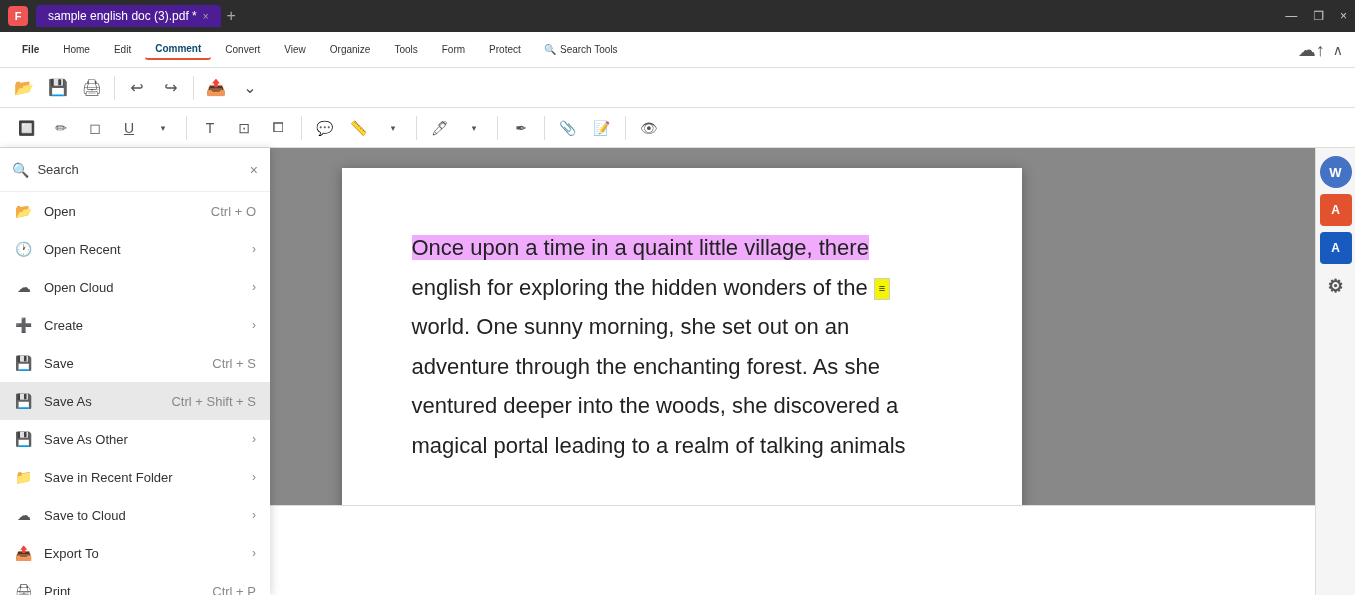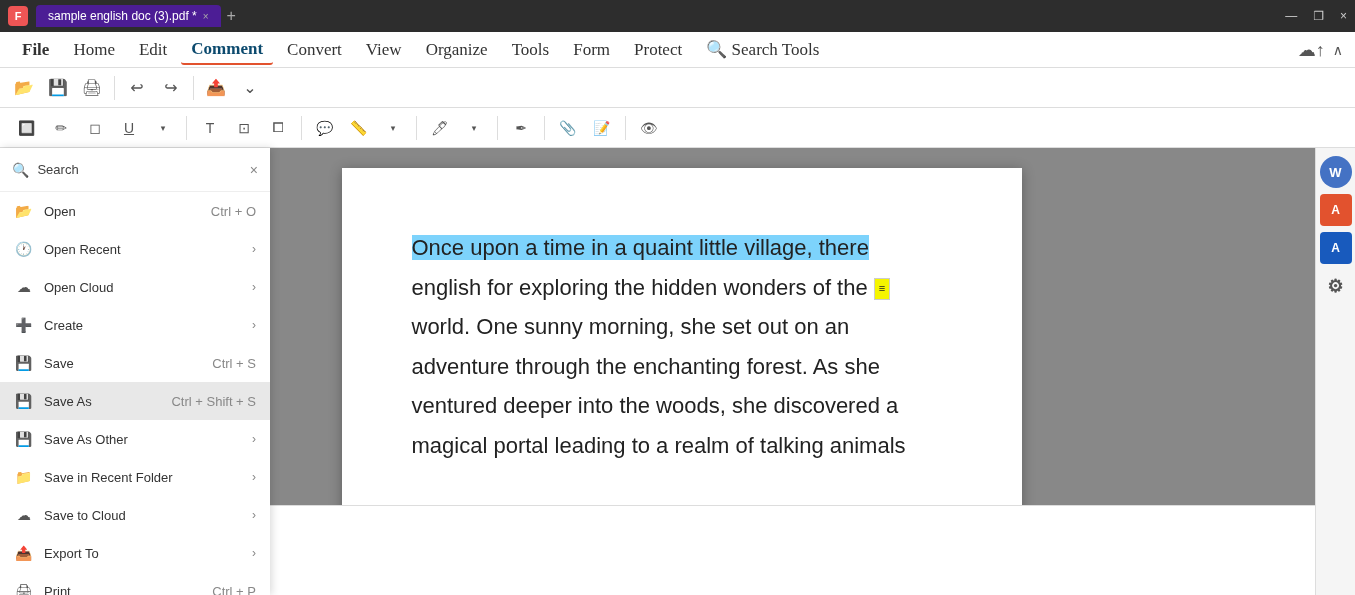--- a/index.html
+++ b/index.html
@@ -18,22 +18,22 @@
     .titlebar-controls { margin-left: auto; display: flex; gap: 16px; font-size: 12px; color: #ccc; }
     .titlebar-controls span { cursor: pointer; }
 
     
     .menubar {
       display: flex; align-items: center; height: 36px;
       background: #fff; border-bottom: 1px solid #ddd;
       padding: 0 12px; gap: 4px;
     }
     .menu-item {
-      padding: 4px 10px; font-size: 17px; cursor: pointer;
-      border-radius: 3px; color: #333; font-family: Liberation Serif, serif;
+      padding: 4px 10px; font-size: 10px; cursor: pointer;
+      border-radius: 3px; color: #333;
     }
     .menu-item.active { color: #0c4a6e; font-weight: 600; border-bottom: 2px solid #e2522e; }
     .menu-file { font-weight: 600; }
 
     
     .toolbar {
       display: flex; align-items: center; height: 40px;
       background: #fff; border-bottom: 1px solid #ddd;
       padding: 0 8px; gap: 2px;
     }
@@ -279,21 +279,21 @@
         <span class="menu-row-shortcut">Ctrl + P</span>
       </div>
 
     </div>
   </div>
 
   <div class="pdf-area">
     <div class="pdf-page">
       <div class="pdf-text">
         <p>
-          <span style="background:#7dd3fc;">Once upon a time in a quaint little village, there</span>
+          <span style="background:#f0abfc;">Once upon a time in a quaint little village, there</span>
         </p>
         <p>
           <span>english for exploring the hidden wonders of the </span>
           <span style="display:inline-block;background:#f5f500;border:1px solid #ccc;font-size:11px;padding:0 4px;vertical-align:middle;">≡</span>
         </p>
         <p>
           <span>world. One sunny morning, she set out on an</span>
         </p>
         <p>
           <span>adventure through the enchanting forest. As she</span>

